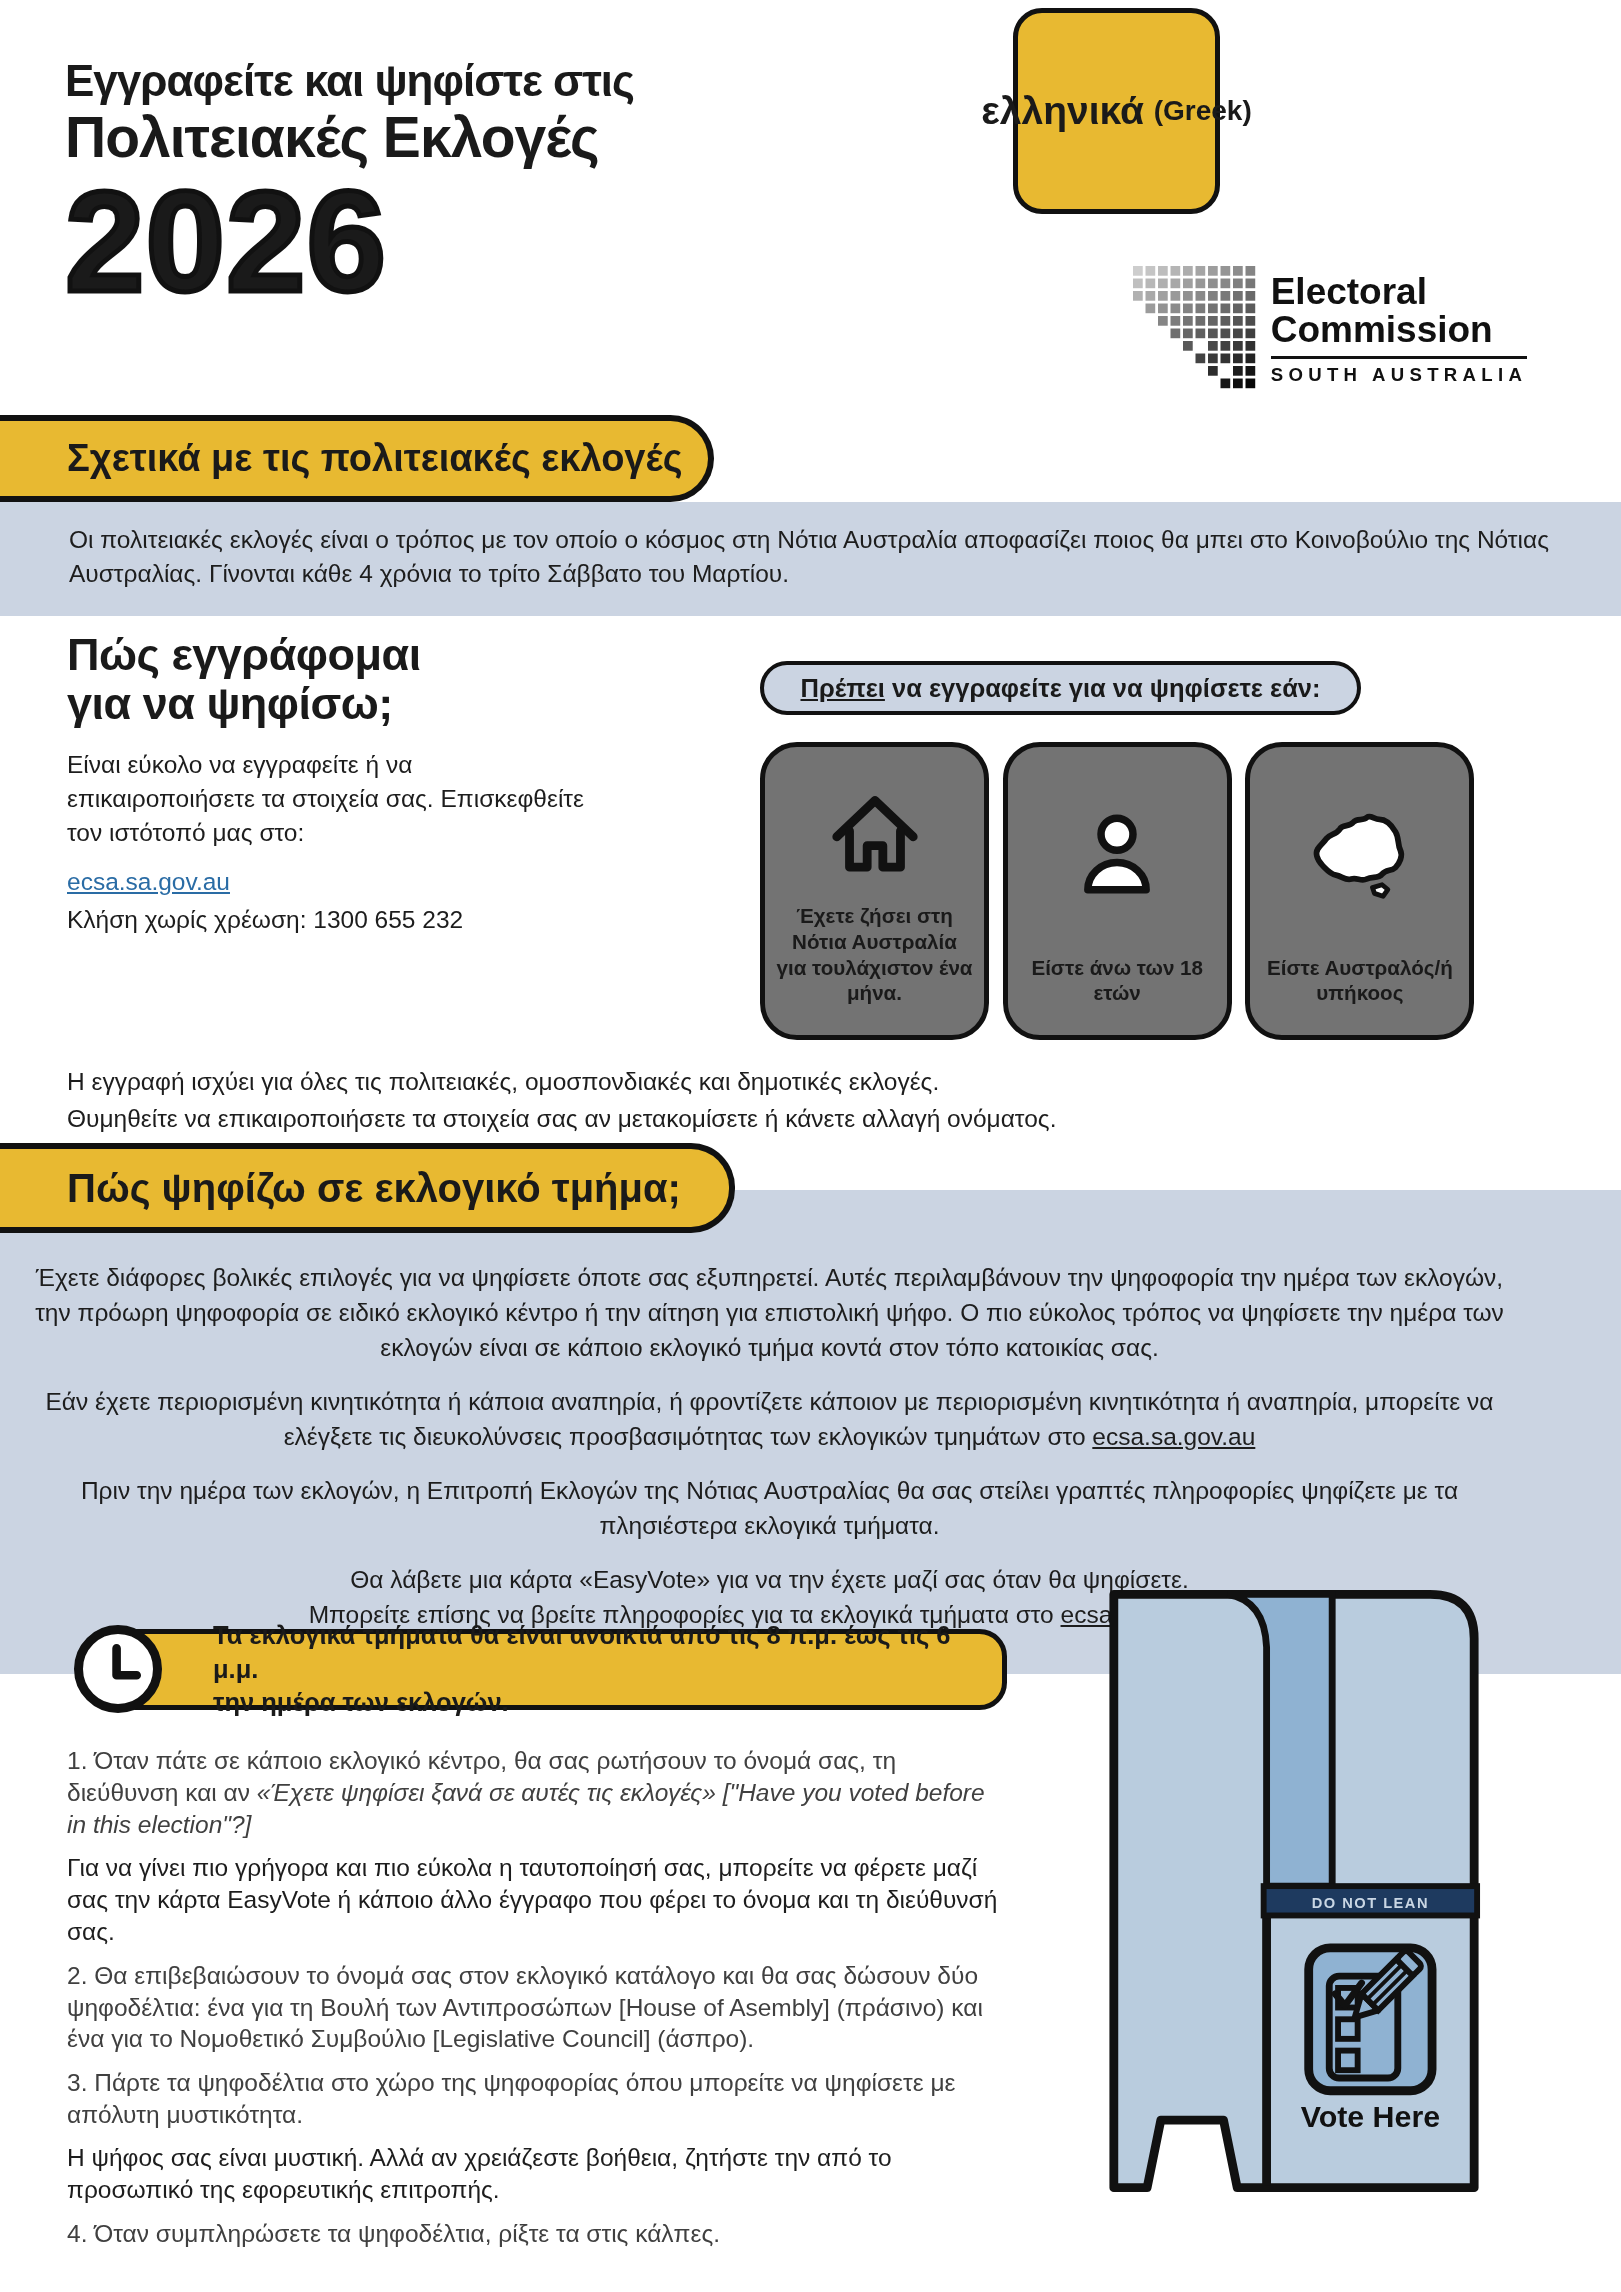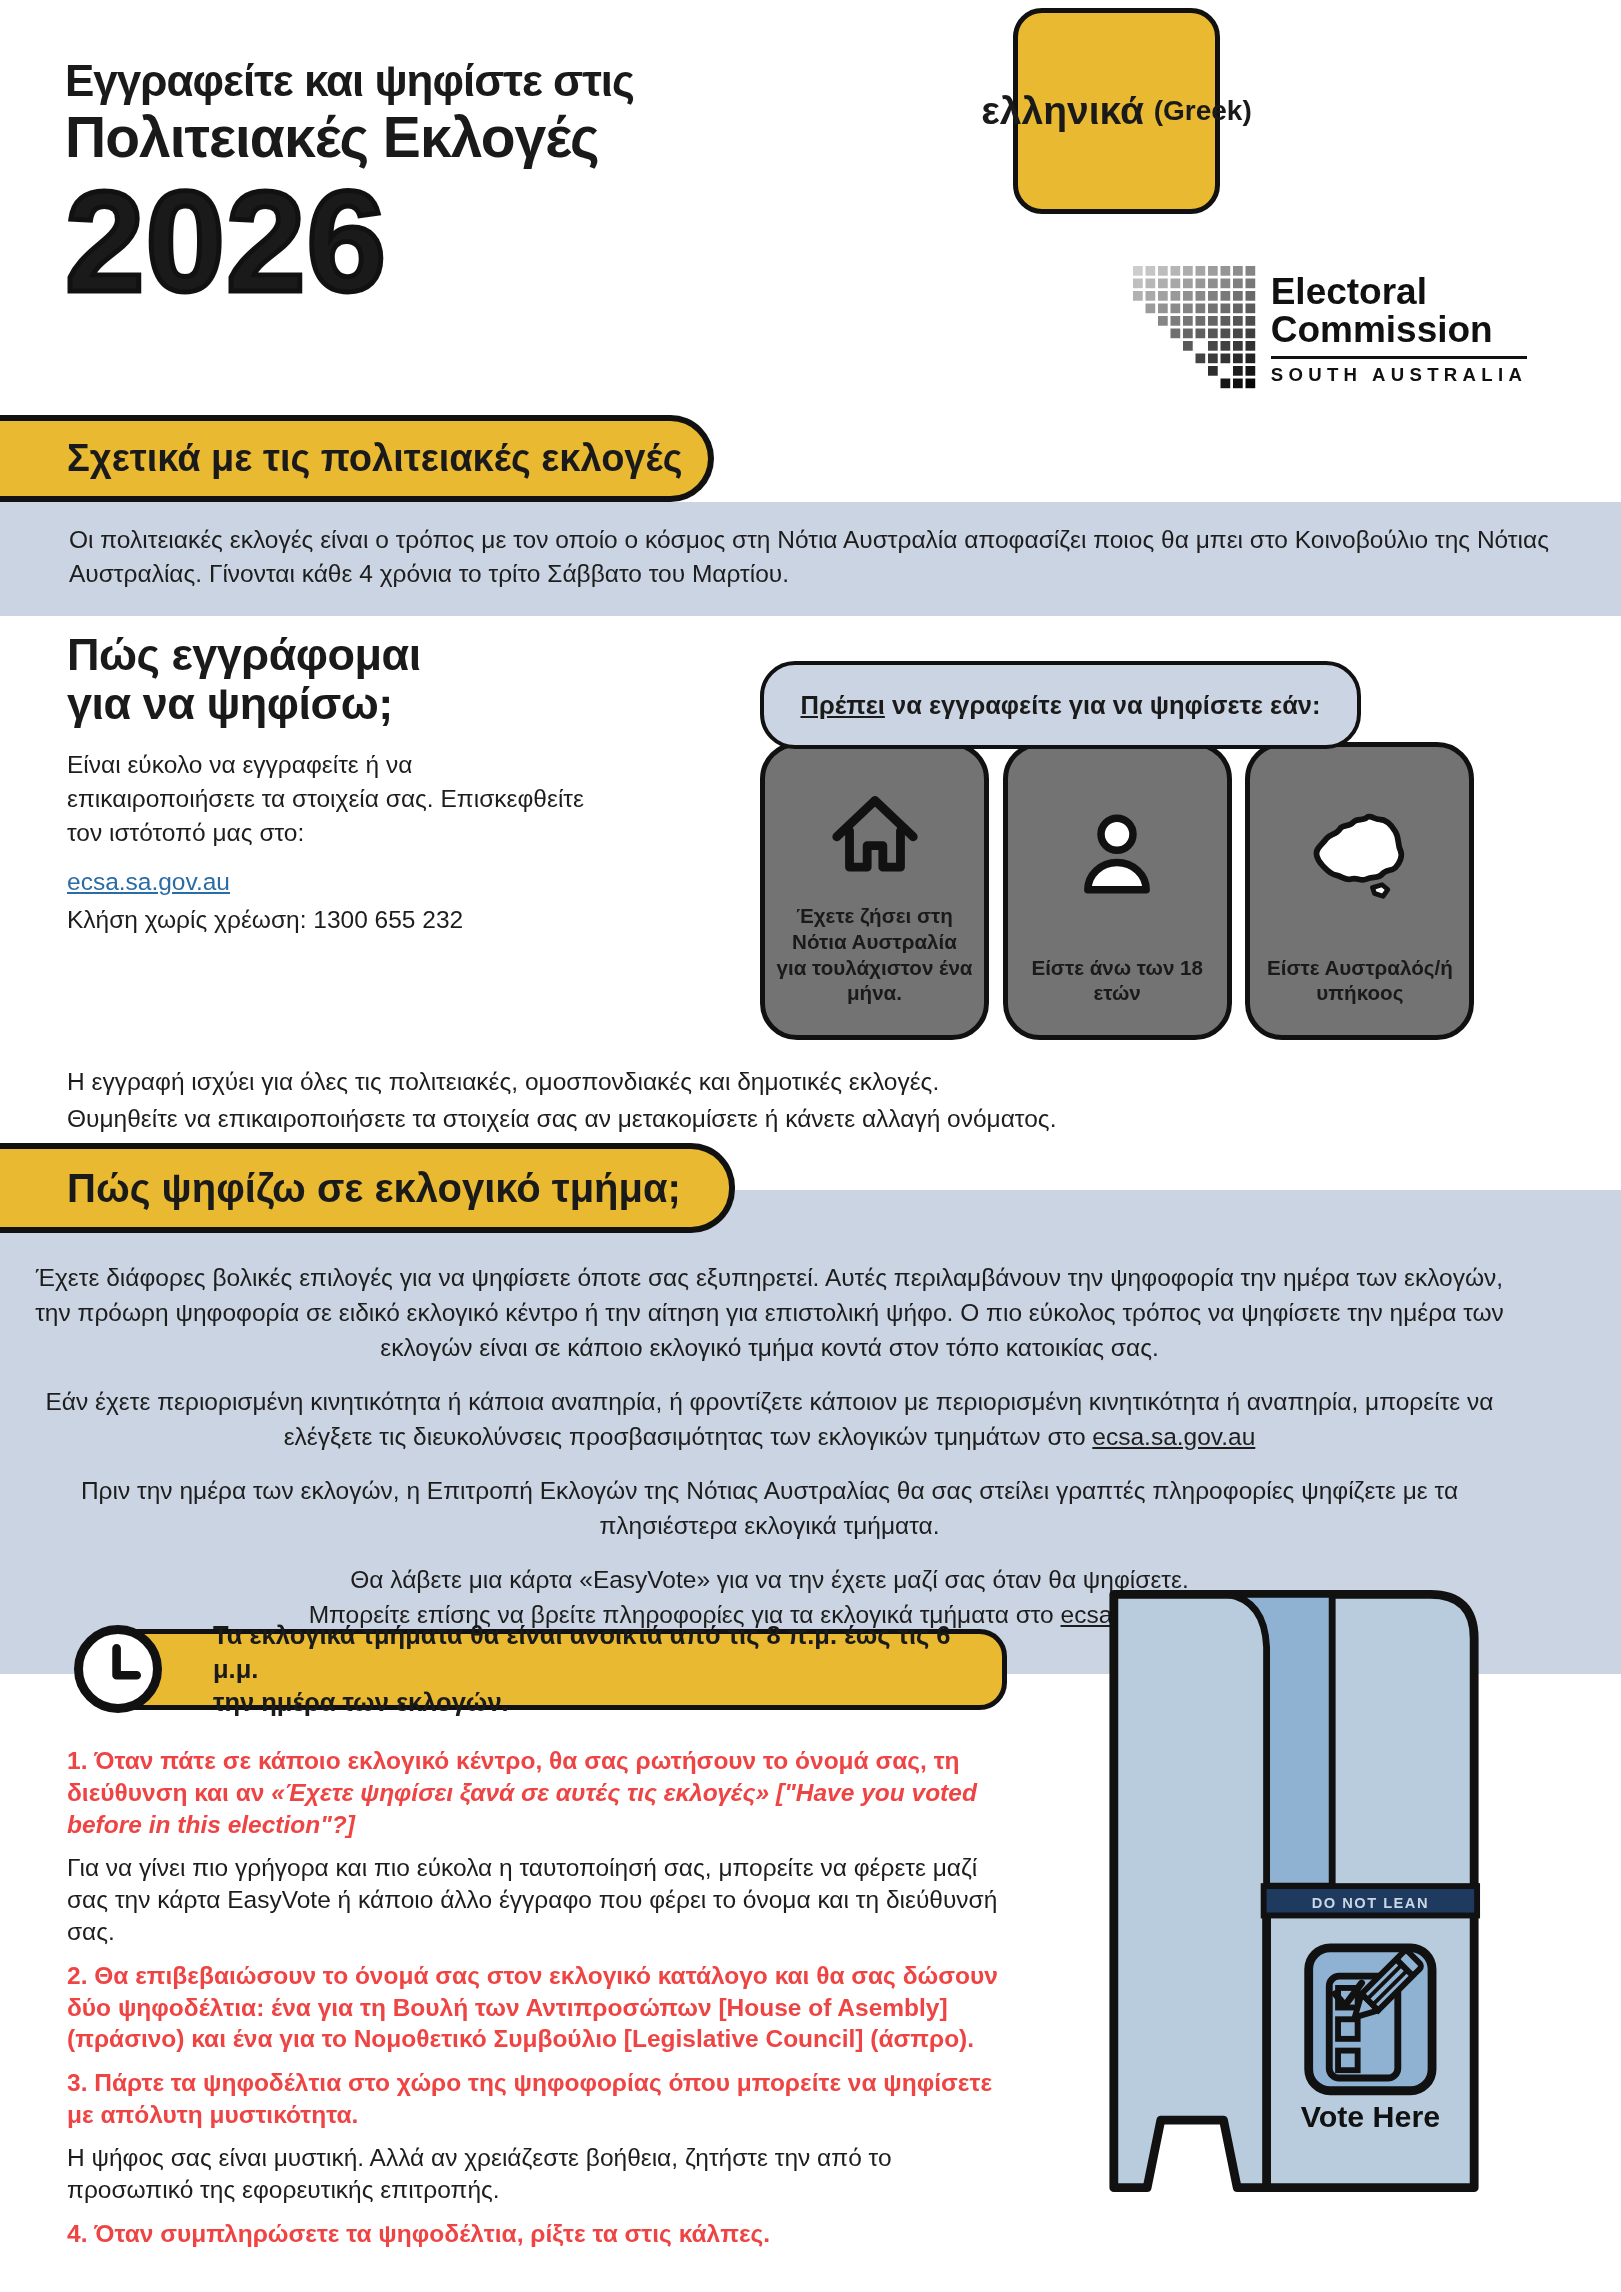--- a/index.html
+++ b/index.html
@@ -37,21 +37,21 @@
   .band-vote p { margin-bottom:19.6px; max-width:1475px; }
   .black-link { color:#1d1d1d; text-decoration:underline; }
 
   
   .enrol-left { position:absolute; left:67px; top:630px; width:537px; }
   .enrol-h { font-size:45px; font-weight:bold; line-height:49px; letter-spacing:-0.5px; }
   .enrol-left p { font-size:24.5px; line-height:1.4; margin-top:19.6px; color:#1d1d1d; }
   .site-link { display:inline-block; margin-top:17.6px; font-size:24.5px; color:#2A6CA5; text-decoration:underline; }
   .phone { font-size:24.5px; margin-top:9.8px; color:#1d1d1d; }
 
-  .must-pill { position:absolute; left:760px; top:661px; width:601px; height:88px;
+  .must-pill { position:absolute; left:760px; top:661px; width:601px; height:54px;
                background:#CBD4E2; border:4.9px solid #111; border-radius:35px;
                display:flex; align-items:center; justify-content:center;
                font-size:25.5px; font-weight:bold; z-index:1; }
   .u { text-decoration:underline; }
 
   .cards { position:absolute; left:760px; top:742px; display:flex; gap:13.7px; }
   .card { width:229px; height:298px; background:#737373; border:5.9px solid #111; border-radius:37px;
           display:flex; flex-direction:column; align-items:center; }
   .card-icon { flex:1; display:flex; align-items:center; justify-content:center; padding-top:5.9px; }
   .card-label { font-size:20.6px; font-weight:bold; text-align:center; line-height:1.25;
@@ -65,21 +65,21 @@
                   border:9.8px solid #111; border-radius:50%; display:flex; align-items:center;
                   justify-content:center; z-index:2; }
   .clock-pill { position:absolute; left:44px; top:6.9px; width:889px; height:81px; background:#E8B931;
                 border:5.9px solid #111; border-radius:17.6px 27.4px 27.4px 17.6px; z-index:1;
                 display:flex; flex-direction:column; justify-content:center; padding-left:90px;
                 font-size:25.5px; font-weight:bold; line-height:1.32; }
 
   
   .steps { position:absolute; left:67px; top:1745px; width:931px; font-size:24.5px; line-height:1.3; color:#1d1d1d; }
   .steps > div { margin-bottom:11.8px; }
-  .step-bold { font-weight:bold; color:#ef4444; }
+  .step-bold { font-weight:normal; color:#404040; }
   .step-italic { font-style:italic; }
 
   
   .booth { position:absolute; left:1106px; top:1586px; z-index:1; }
 </style>
 </head>
 <body>
 
 <div class="page">
 

